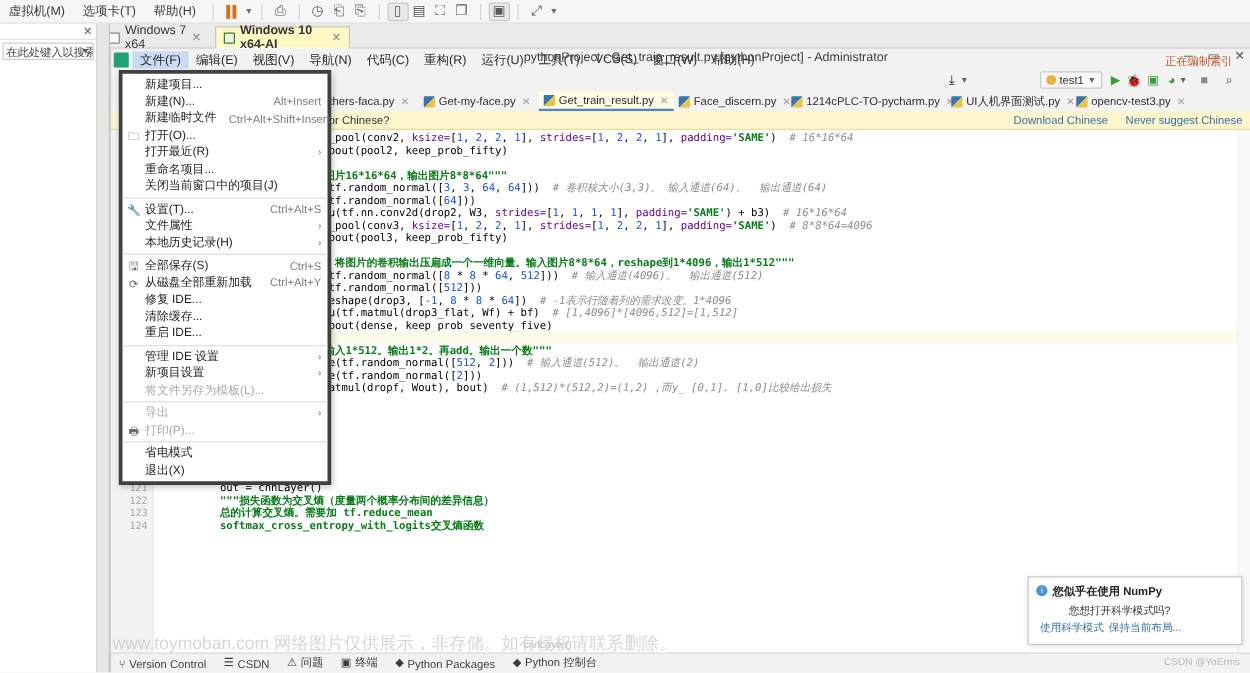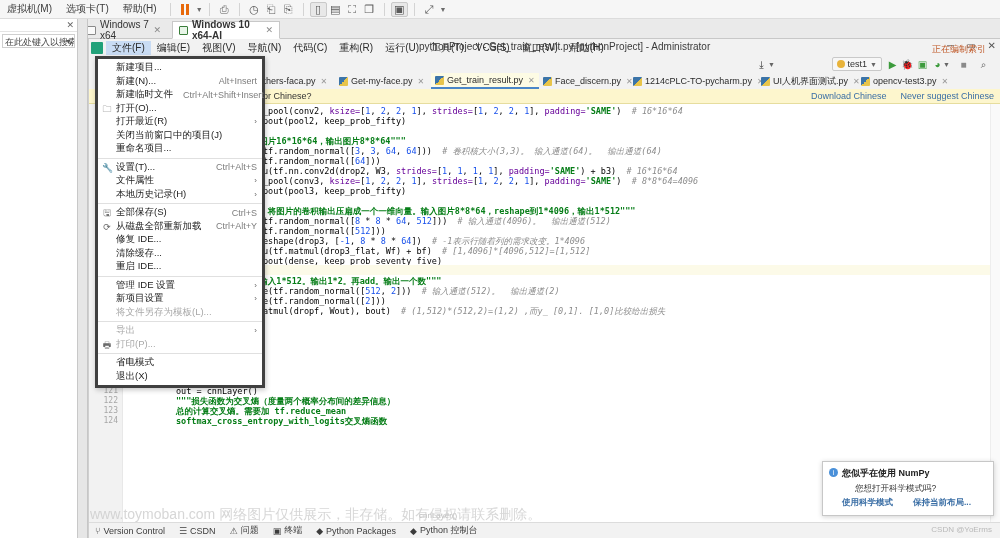--- a/index.html
+++ b/index.html
@@ -31,21 +31,21 @@
   
   #vm-tabstrip {
     position:absolute; left:0; top:19px; width:1000px; height:20px;
     background:#eaeaea; border-bottom:1px solid #c8c8c8;
   }
   .vmtab {
     position:absolute; top:2px; height:18px; display:flex; align-items:center; gap:4px;
     padding:0 6px; font-size:10px; color:#333; border:1px solid transparent;
   }
   .vmtab.inactive { left:80px; width:88px; }
-  .vmtab.active { left:172px; width:108px; background:#ffffff; border:1px solid #c8c8c8; border-bottom-color:#fff;
+  .vmtab.active { left:172px; width:108px; background:#fef9c3; border:1px solid #c8c8c8; border-bottom-color:#fff;
                   font-weight:bold; }
   .vmtab .tico { width:9px; height:9px; border:1px solid #8a8a8a; border-radius:1px; background:#fafafa; flex:0 0 auto;}
   .vmtab.active .tico { border-color:#3a7d3a; background:#e8f5e8; }
   .vmtab .tclose { margin-left:auto; color:#8a8a8a; font-size:9px; }
 
   
   #vm-library {
     position:absolute; left:0; top:19px; width:78px; bottom:0; background:#fff;
     border-right:1px solid #c8c8c8; overflow:hidden;
   }
@@ -154,21 +154,21 @@
             writing-mode:vertical-rl; transform:rotate(180deg); white-space:nowrap; }
 
   
   #numpy-pop { position:absolute; right:6px; bottom:22px; width:172px; background:#fff;
                border:1px solid #c7c7c7; box-shadow:0 1px 5px rgba(0,0,0,.18); padding:5px 6px 6px 6px; }
   #numpy-pop .np-title { display:flex; gap:4px; align-items:flex-start; }
   #numpy-pop .np-i { width:9px;height:9px;border-radius:50%;background:#4a90d9;color:#fff;
                      font-size:7px; line-height:9px; text-align:center; flex:0 0 auto; margin-top:1px;}
   #numpy-pop .np-h { font-size:9px; font-weight:bold; color:#222; }
   #numpy-pop .np-b { font-size:8.5px; color:#333; margin:3px 0 2px 26px; }
-  #numpy-pop .np-a { display:flex; gap:20px; margin-left:13px;font-weight:bold; }
+  #numpy-pop .np-a { display:flex; gap:4px; margin-left:3px; }
   #numpy-pop .np-a span { font-size:8.5px; color:#3a6ea5; }
   #wm-center { position:absolute; left:90px; bottom:14px; font-size:14px; color:#c9c9c9;
                opacity:.75; white-space:nowrap; }
   #wm-right { position:absolute; right:8px; bottom:4px; font-size:8px; color:#b9b9b9; }
   #wm-code { position:absolute; left:330px; bottom:18px; font-size:8px; color:#bdbdbd; }
 </style>
 </head>
 <body>
 
 <div id="vm-shell">
@@ -444,24 +444,24 @@
         </div>
         <div class="mi">
           <span class="micon">🗀</span>
           <span>打开(O)...</span>
         </div>
         <div class="mi">
           <span>打开最近(R)</span>
           <span class="arrow">›</span>
         </div>
         <div class="mi">
+          <span>重命名项目...</span>
+        </div>
+        <div class="mi">
           <span>关闭当前窗口中的项目(J)</span>
-        </div>
-        <div class="mi">
-          <span>重命名项目...</span>
         </div>
         <div class="msep"></div>
         <div class="mi">
           <span class="micon">🔧</span>
           <span>设置(T)...</span>
           <span class="sc">Ctrl+Alt+S</span>
         </div>
         <div class="mi">
           <span>文件属性</span>
           <span class="arrow">›</span>

